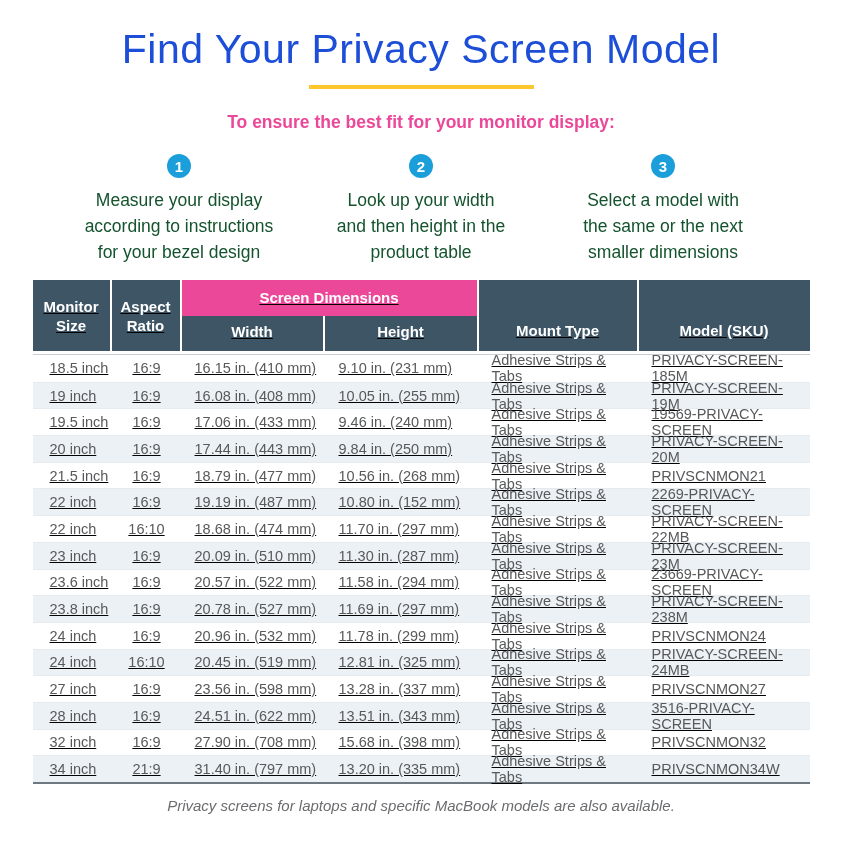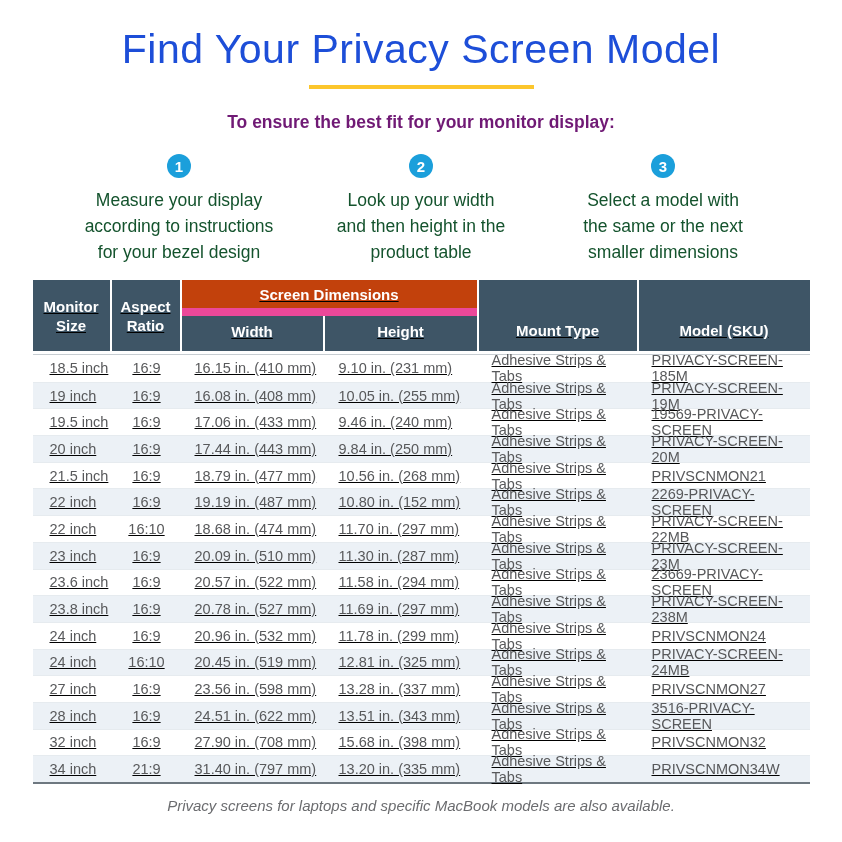--- a/index.html
+++ b/index.html
@@ -25,21 +25,21 @@
     width: 225px;
     height: 4px;
     background: #fcc62c;
     margin: 12px auto 0;
   }
   .subtitle {
     margin-top: 23px;
     text-align: center;
     font-size: 17.5px;
     font-weight: bold;
-    color: #701a75;
+    color: #ec4899;
   }
   .steps {
     width: 712px;
     margin: 21px auto 0;
     display: flex;
     justify-content: space-between;
   }
   .step {
     width: 228px;
     text-align: center;
@@ -89,28 +89,28 @@
   }
   .th-span.low {
     align-items: flex-end;
     padding-bottom: 11px;
   }
   .th-monitor { width: 79px; }
   .th-aspect  { width: 70px; }
   .th-dims-group { width: 297px; display: flex; flex-direction: column; border-right: 2px solid #ffffff; }
   .th-dims {
     height: 36px;
-    background: #c2410c;
+    background: #ec4899;
     color: #fff;
     font-weight: bold;
     font-size: 15px;
     display: flex;
     align-items: center;
     justify-content: center;
-    border-bottom: 8px solid #ec4899;
+    border-bottom: 2px solid #ec4899;
   }
   .th-wh { display: flex; flex: 1; }
   .th-width  { width: 144px; display: flex; align-items: flex-end; justify-content: center; padding-bottom: 11px; }
   .th-height { width: 153px; border-right: none; display: flex; align-items: flex-end; justify-content: center; padding-bottom: 11px; }
   .th-mount  { width: 160px; }
   .th-model  { width: 171px; }
   .tbody { margin-top: 3px; border-top: 1px solid #c7cdd2; border-bottom: 2px solid #6e7880; }
   .trow {
     display: flex;
     align-items: center;

